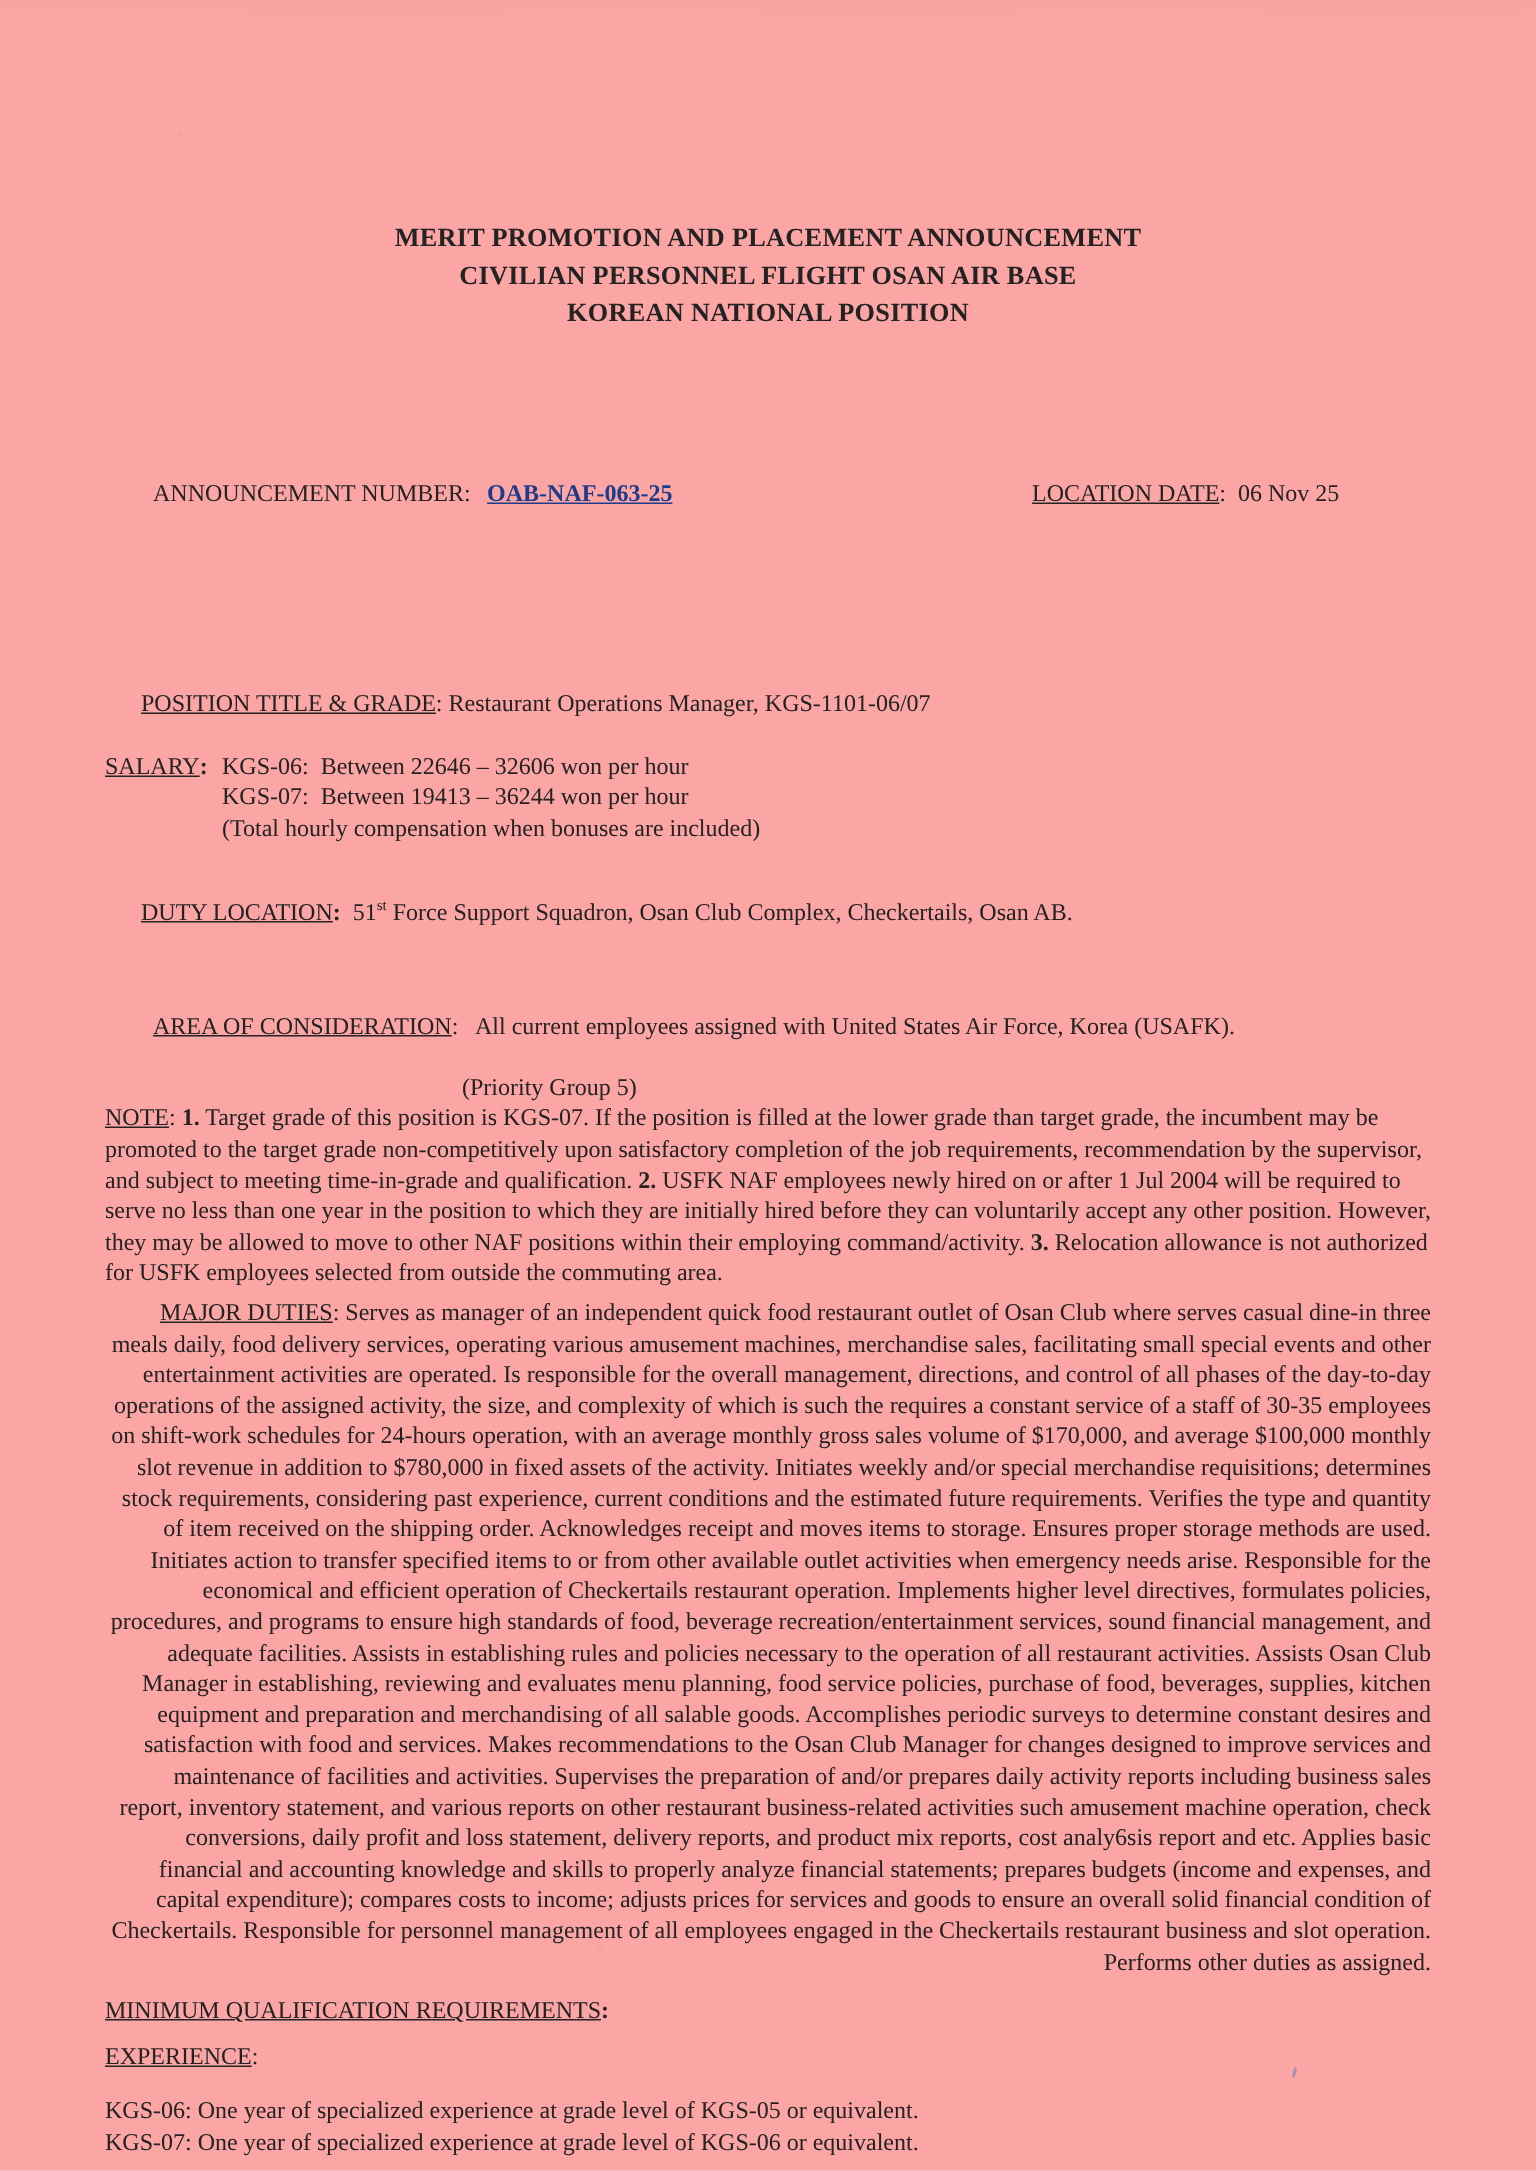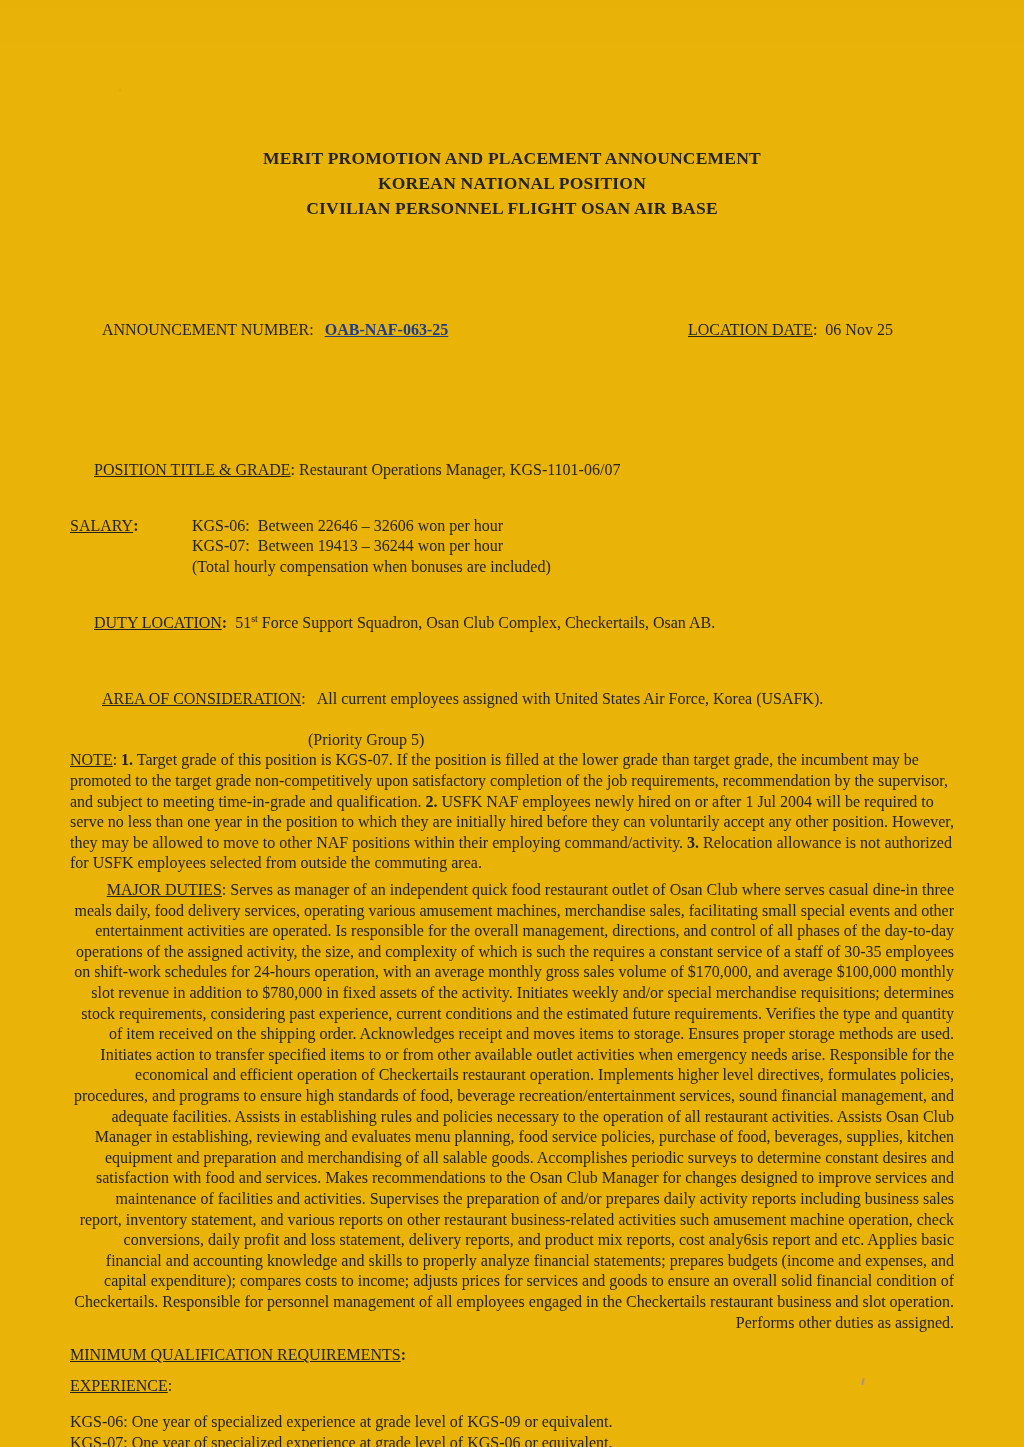--- a/index.html
+++ b/index.html
@@ -45,21 +45,21 @@
     text-decoration:underline;
     margin-left:11px;
     cursor:pointer;
   }
   .lbl{font-weight:normal; text-decoration:underline;}
   .b{font-weight:bold;}
   .u{text-decoration:underline;}
   .sup{vertical-align:super; font-size:10px; line-height:0;}
   .pre{white-space:pre-wrap;}
   .sect-pos{margin-top:17px;}
-  .sect-salary{display:flex; margin-top:14px;gap:44px;}
+  .sect-salary{display:flex; }
   .salary-label{width:78px; flex:0 0 auto;}
   .sect-duty{margin-top:15px;}
   .sect-area{margin-top:14px;}
   .area-line2{margin-left:238px;}
   .sect-note{margin-top:0;}
   .sect-duties{margin-top:6px;text-align:right;}
   .sect-minqual{margin-top:12px;}
   .sect-exp{margin-top:10px;}
   .exp-lines{margin-top:16px;}
   .pen-mark{
@@ -67,27 +67,27 @@
     left:862px; top:1378px;
     width:2px; height:7px;
     border-radius:2px;
     transform:rotate(14deg);
     opacity:.75;
   }
 </style>
 </head>
 <body>
 
-<div class="page" style="background: #eab308; color: rgb(35, 35, 35);">
+<div class="page" style="background: #fca5a5; color: rgb(35, 35, 35);">
   <div class="content">
 
     <div class="title-block">
       <div>MERIT PROMOTION AND PLACEMENT ANNOUNCEMENT</div>
+      <div>CIVILIAN PERSONNEL FLIGHT OSAN AIR BASE</div>
       <div>KOREAN NATIONAL POSITION</div>
-      <div>CIVILIAN PERSONNEL FLIGHT OSAN AIR BASE</div>
     </div>
 
     <div class="ann-row">
       <div>
         <span>ANNOUNCEMENT NUMBER:</span><span class="link" id="ann-link" style="color: rgb(30, 60, 140);">OAB-NAF-063-25</span>
       </div>
       <div class="ann-right">
         <div>
           <span class="u">LOCATION DATE</span><span>:  06 Nov 25</span>
         </div>
@@ -130,20 +130,20 @@
 
     <div class="sect-minqual">
       <span class="lbl">MINIMUM QUALIFICATION REQUIREMENTS</span><span class="b">:</span>
     </div>
 
     <div class="sect-exp">
       <span class="u">EXPERIENCE</span><span>:</span>
     </div>
 
     <div class="exp-lines">
-      <div>KGS-06: One year of specialized experience at grade level of KGS-09 or equivalent.</div>
+      <div>KGS-06: One year of specialized experience at grade level of KGS-05 or equivalent.</div>
       <div>KGS-07: One year of specialized experience at grade level of KGS-06 or equivalent.</div>
     </div>
 
   </div>
 
   <div class="pen-mark" id="pen-mark" style="background: rgb(141, 137, 181);"></div>
 </div>
 
 </body></html>

